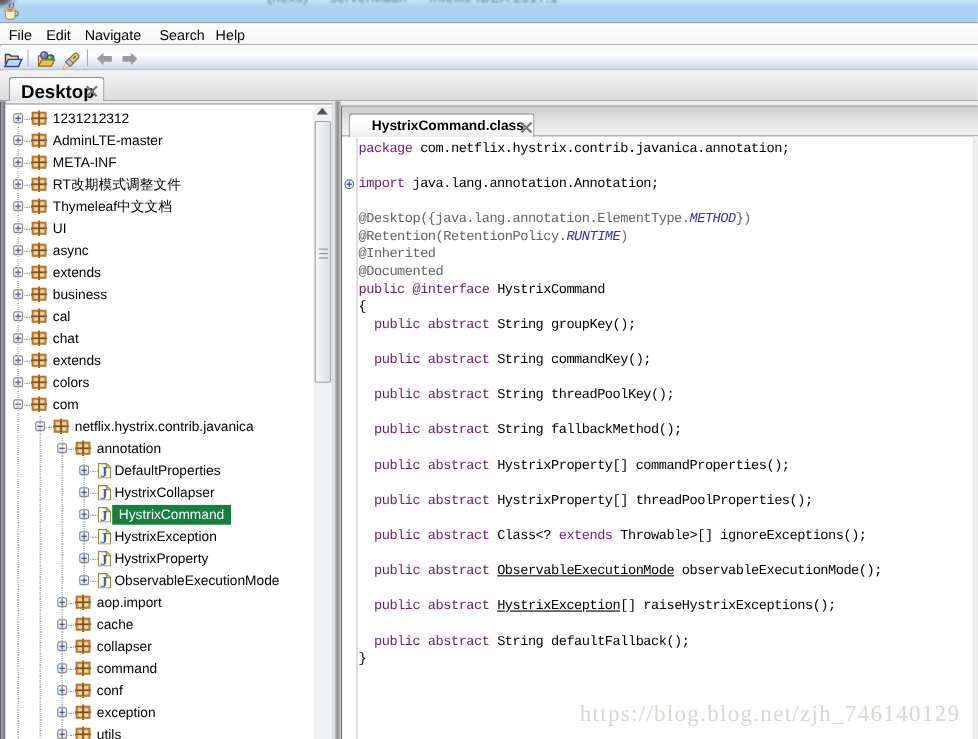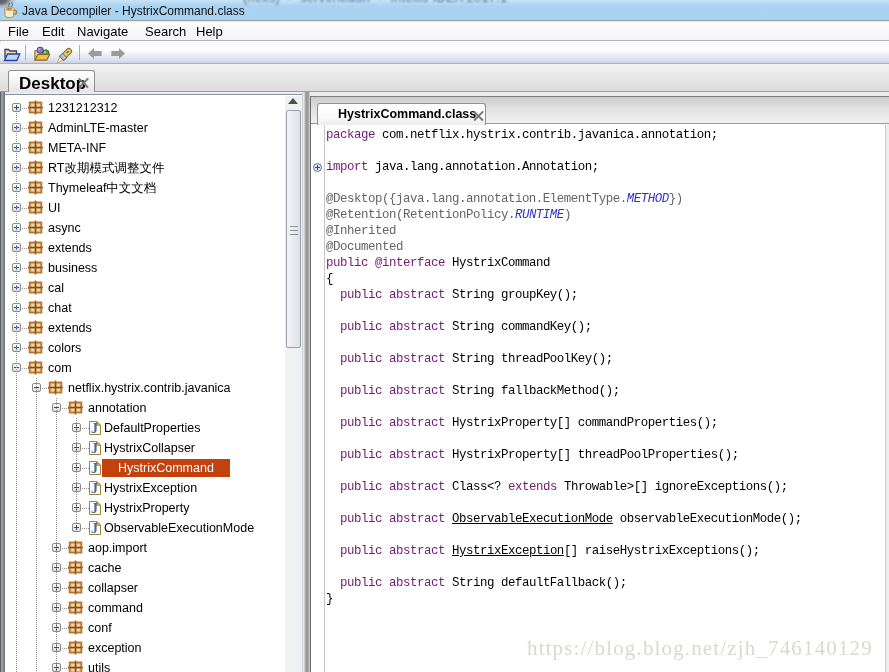--- a/index.html
+++ b/index.html
@@ -18,21 +18,21 @@
 #lframe{position:absolute;left:0;top:92px;width:5px;height:580px;background:linear-gradient(to right,#5c6064 0 1px,#989ca0 1px 3px,#85878a 3px 4px,#74767a 4px 5px)}
 #treepanel{position:absolute;left:5px;top:94px;width:297px;height:578px;background:#fff;border-top:1px solid #8593a2}
 #treeclip{position:absolute;left:0px;top:1px;width:280px;height:607px;overflow:hidden}
 .eb{position:absolute;width:9px;height:9px;border:1px solid #898989;border-radius:2px;background:linear-gradient(#ffffff,#dcdcdc)}
 .ph{position:absolute;left:1px;top:3px;width:5px;height:1px;background:#2a4b8d}
 .pv{position:absolute;left:3px;top:1px;width:1px;height:5px;background:#2a4b8d}
 .hd{position:absolute;width:7px;height:1px;background-image:repeating-linear-gradient(to right,#959595 0 1px,transparent 1px 2px)}
 .vd{position:absolute;width:1px;background-image:repeating-linear-gradient(to bottom,#959595 0 1px,transparent 1px 2px)}
 .ticon{position:absolute}
 .tl{position:absolute;font-size:12.5px;color:#000;white-space:nowrap;height:18px;line-height:18px}
-.tl.sel{background:#c2410c;color:#fff;padding:0 16px;margin-left:-2px}
+.tl.sel{background:#15803d;color:#fff;padding:0 6px;margin-left:-2px}
 #vscroll{position:absolute;left:280px;top:1px;width:17px;height:577px;background:#f0f1f2}
 #vs-up{position:absolute;left:3px;top:2px;width:0;height:0;border-left:5px solid transparent;border-right:5px solid transparent;border-bottom:6px solid #4f4f4f}
 #vs-thumb{position:absolute;left:1px;top:14px;width:15px;height:238px;border:1px solid #9aa2ac;border-radius:2px;background:linear-gradient(to right,#f4f5f6,#eaebed 50%,#dcdfe3)}
 .grip{position:absolute;left:3px;width:8px;height:1px;background:#8a929c}
 #splitter{position:absolute;left:302px;top:92px;width:8px;height:580px;background:linear-gradient(to right,#cdd2d8 0 1px,#e8e8e8 1px 2px,#b5b5b5 3px,#8f8f8f 5px,#b7b7b7 7px,#d6d6d6)}
 #codepanel{position:absolute;left:310px;top:96px;width:579px;height:576px;background:#fff;border-top:1px solid #7e7e7e;border-left:1px solid #6d6d6d}
 #strip2{position:absolute;left:0;top:0;width:579px;height:27px;background:linear-gradient(#cccccc,#e2e2e2 45%,#f0f0f0);border-bottom:1px solid #9a9a9a}
 #ctab{position:absolute;left:6px;top:6px;width:169px;height:22px;background:linear-gradient(#ffffff,#fbfbfb 60%,#ececec);border:1px solid #8f8f8f;border-bottom:none;border-radius:3px 3px 0 0}
 #ctab .lab{position:absolute;left:20px;top:3px;font-size:12.5px;font-weight:bold;color:#000}
 .xico{position:absolute;width:11px;height:11px}
@@ -57,21 +57,20 @@
 <div id="tlcorner"></div>
 <svg class="abs" style="left:2px;top:1px" width="17" height="18" viewBox="0 0 17 18">
 <path d="M7.2,6.5 Q5.6,4.5 7.6,2.2" fill="none" stroke="#5f5f5f" stroke-width="1"></path>
 <path d="M9.4,6 Q11.4,3.8 9.8,1.4" fill="none" stroke="#787878" stroke-width="1"></path>
 <path d="M11.8,9.3 Q14.8,9.0 14.6,11.4 Q14.4,13.6 11.3,13.3" fill="none" stroke="#a8834a" stroke-width="1.4"></path>
 <path d="M2.6,7.6 L12,7.6 L11.5,14.8 Q11.3,16.6 7.3,16.6 Q3.3,16.6 3.1,14.8 Z" fill="#f7ecca" stroke="#b28d4e" stroke-width="1"></path>
 <ellipse cx="7.3" cy="7.7" rx="4.7" ry="1.7" fill="#f9f3dc" stroke="#b28d4e" stroke-width="0.9"></ellipse>
 <ellipse cx="7.3" cy="7.7" rx="3.1" ry="1" fill="#d94f28"></ellipse>
 <path d="M4.6,7.4 Q7.3,6.2 10,7.4" fill="none" stroke="#e8a050" stroke-width="1"></path>
 </svg>
-<div id="title">Java Decompiler - HystrixCommand.class</div>
 </div>
 <div style="position:absolute;left:0;top:20px;width:1px;height:72px;background:#b9bcc0"></div>
 <div id="menubar">
 <div class="mi" style="left:8px">File</div>
 <div class="mi" style="left:42px">Edit</div>
 <div class="mi" style="left:77px">Navigate</div>
 <div class="mi" style="left:145px">Search</div>
 <div class="mi" style="left:196px">Help</div>
 </div>
 <div id="toolbar">

